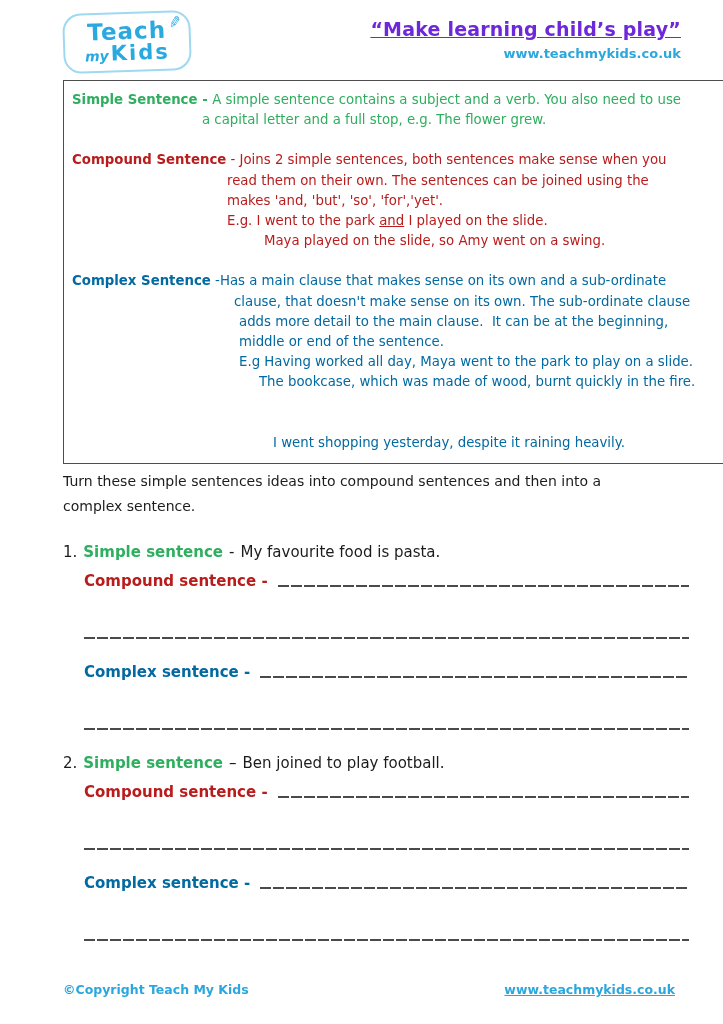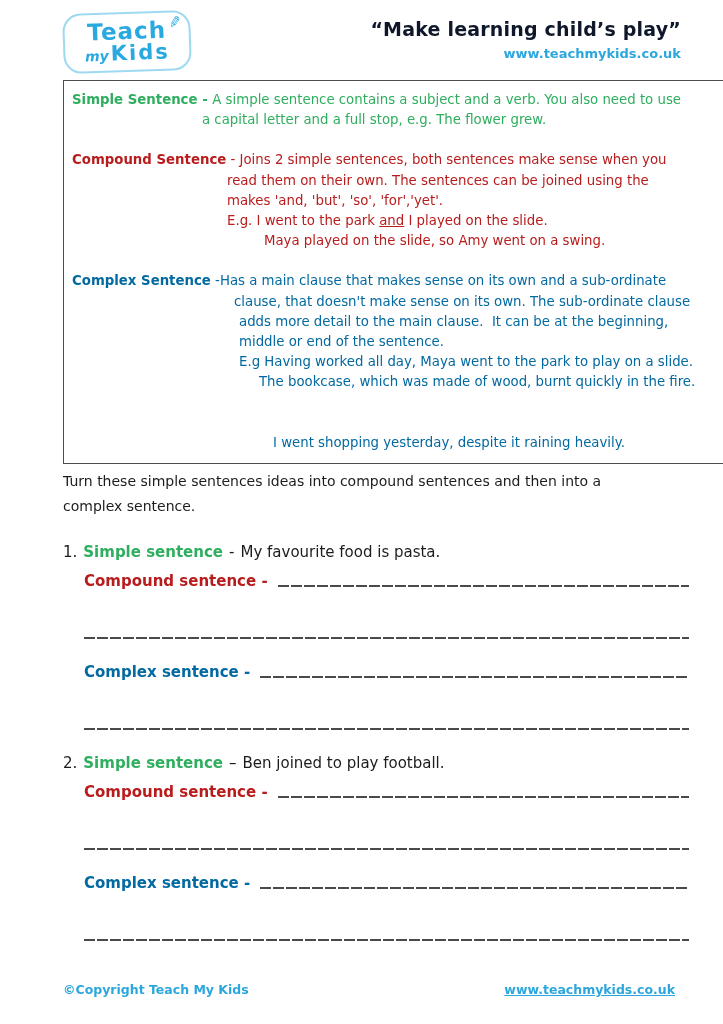--- a/index.html
+++ b/index.html
@@ -25,21 +25,21 @@
     line-height: 1.0;
     padding-top: 6px;
     transform: rotate(-2deg);
     position: relative;
   }
   .logo .l1 { font-size: 23px; letter-spacing: 1px; display: inline-block; }
   .logo .l2 { font-size: 14px; font-style: italic; margin-right: 2px; }
   .logo .l3 { font-size: 21px; letter-spacing: 2px; }
   .logo .pencil { position: absolute; top: 2px; right: 8px; font-size: 15px; transform: rotate(80deg); color: #29a9e0; }
   .tagline-wrap { text-align: right; padding-top: 6px; }
-  .tagline { color: #0f172a; font-size: 19px; font-weight: bold; letter-spacing: 0.2px; }
+  .tagline { color: #6d28d9; font-size: 19px; font-weight: bold; letter-spacing: 0.2px; text-decoration: underline; }
   .header-site { color: #2ba7dd; font-size: 13px; font-weight: bold; margin-top: 6px; }
 
   
   .title {
     text-align: center; font-size: 18px; font-weight: bold;
     text-decoration: underline; text-underline-offset: 4px;
     letter-spacing: 1px;
     margin: 6px 20px 10px 0;
   }
 

